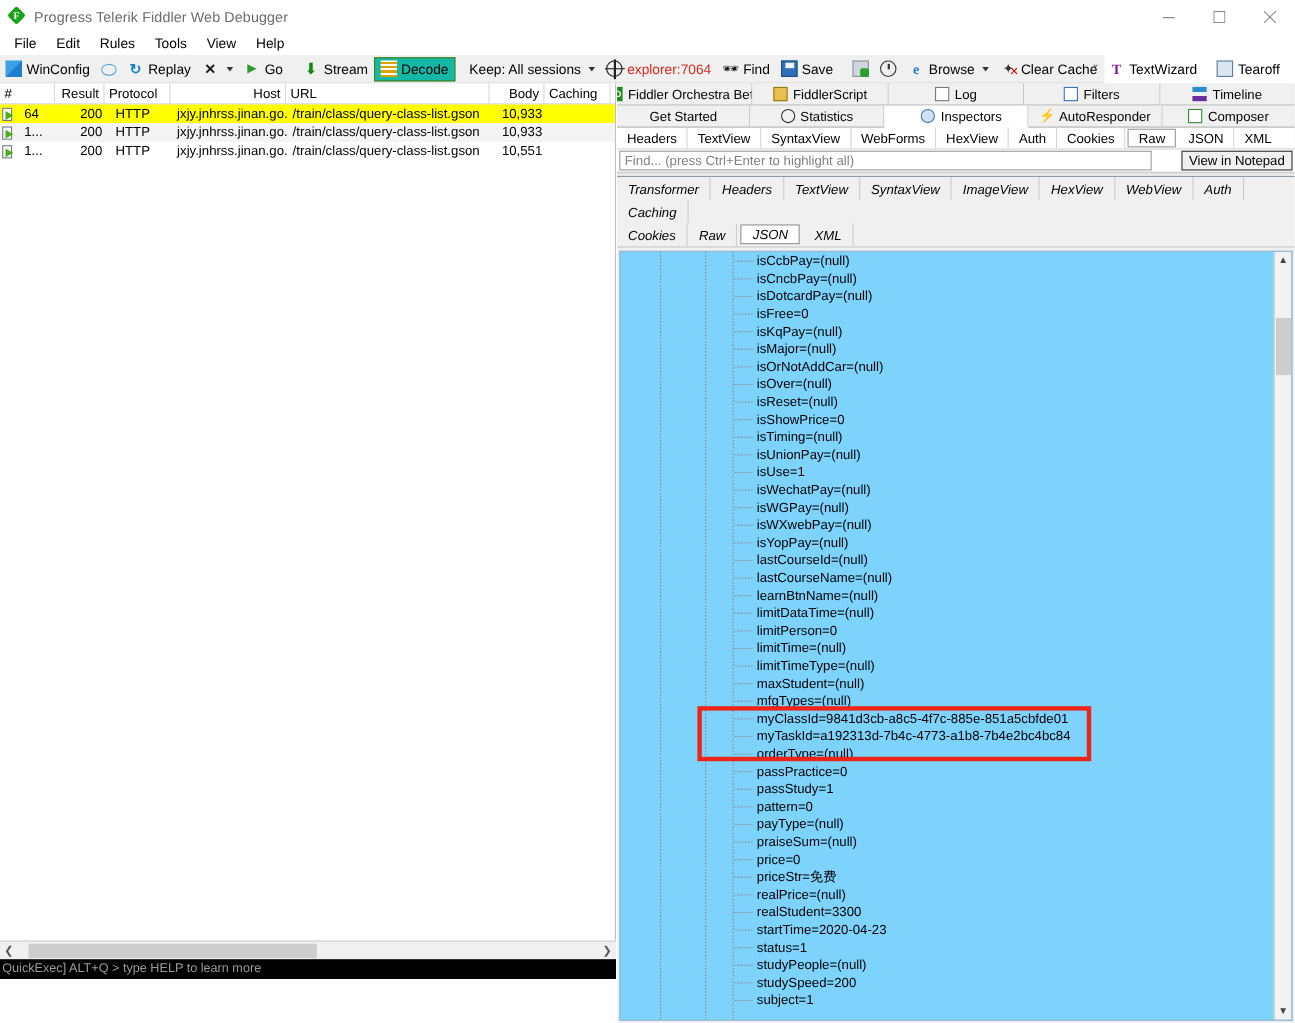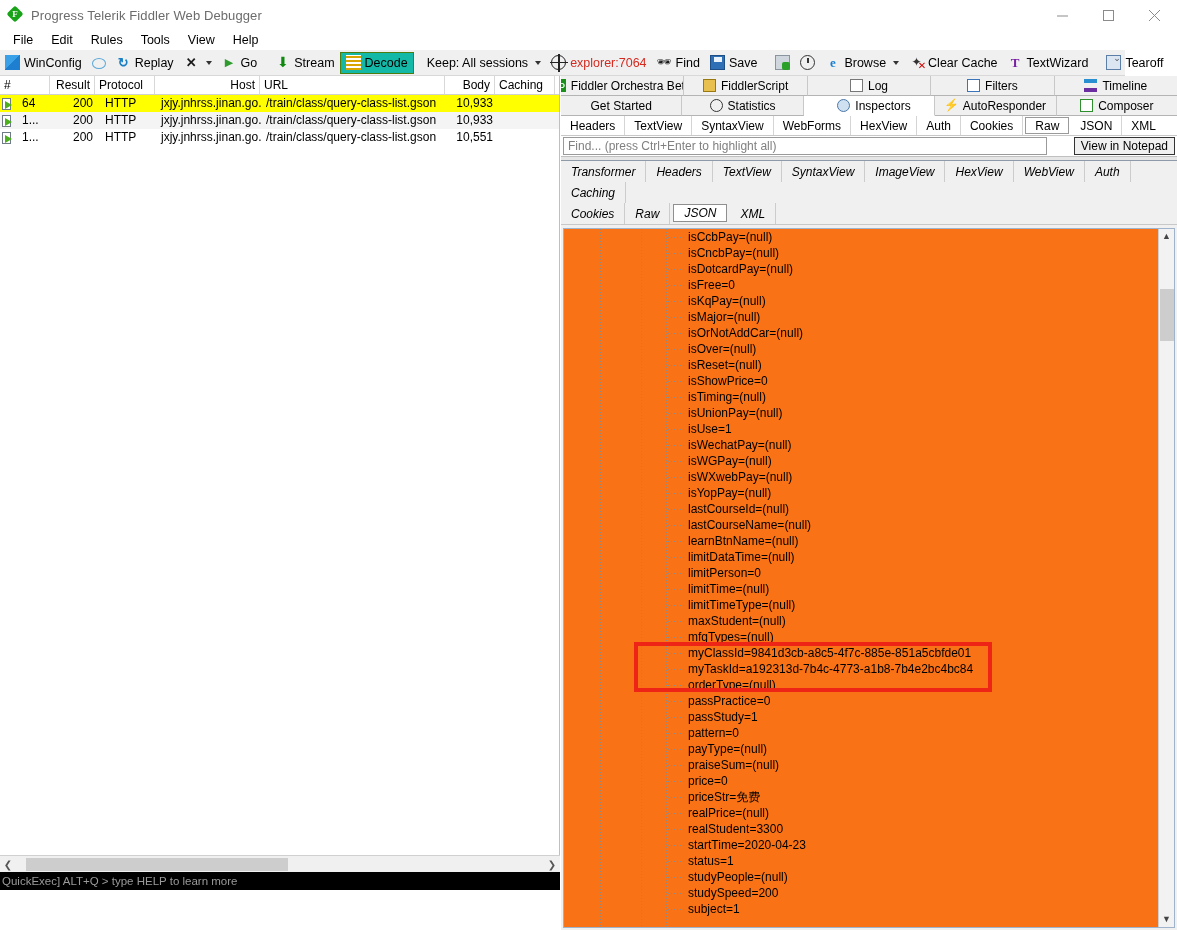--- a/index.html
+++ b/index.html
@@ -43,21 +43,21 @@
 
   
   .menubar {
     position: absolute; left: 0; top: 30px; width: 1177px; height: 20px;
     background: #ffffff; display: flex; align-items: center; padding-left: 4px;
   }
   .menu-item { padding: 2px 9px; font-size: 12.5px; color: #000; }
 
   
   .toolbar {
-    position: absolute; left: 0; top: 50px; width: 1125px; height: 26px;
+    position: absolute; left: 0; top: 50px; width: 1004px; height: 26px;
     background: #f0f0f0; border-bottom: 1px solid #d8d8d8;
     display: flex; align-items: center; white-space: nowrap;
   }
   .tb {
     display: flex; align-items: center; height: 22px; padding: 0 5px; gap: 4px;
     font-size: 12.5px; color: #000;
   }
   .tb.boxed { border: 1px solid #4d7c0f; background: #14b8a6; }
   .tb-sep { width: 1px; height: 18px; background: #c6c6c6; margin: 0 4px; }
   .tb-ico { width: 15px; height: 15px; position: relative; flex: none; display: inline-block; }
@@ -223,21 +223,21 @@
   }
   .rtab {
     height: 21px; display: flex; align-items: center; padding: 0 10px;
     border-right: 1px solid #cccccc; white-space: nowrap;
   }
   .rtab.boxed { border: 1px solid #8f8f8f; background: #fff; margin: 1px 3px; height: 18px; }
 
   
   .json-wrap {
     position: relative; margin: 3px 2px 0 2px; height: 700px;
-    border: 1px solid #9fb4cc; background: #f97316; overflow: hidden;
+    border: 1px solid #9fb4cc; background: #7dd3fc; overflow: hidden;
   }
   .json-view { position: absolute; left: 0; top: 0; right: 16px; bottom: 0; overflow: hidden; }
   .guide {
     position: absolute; top: 0; bottom: 0; width: 1px;
     background-image: linear-gradient(#8a8a8a 50%, transparent 50%);
     background-size: 1px 3px;
   }
   .jrow {
     position: relative; height: 16px; line-height: 16px; font-size: 12px;
     padding-left: 124px; white-space: nowrap; color: #000;

